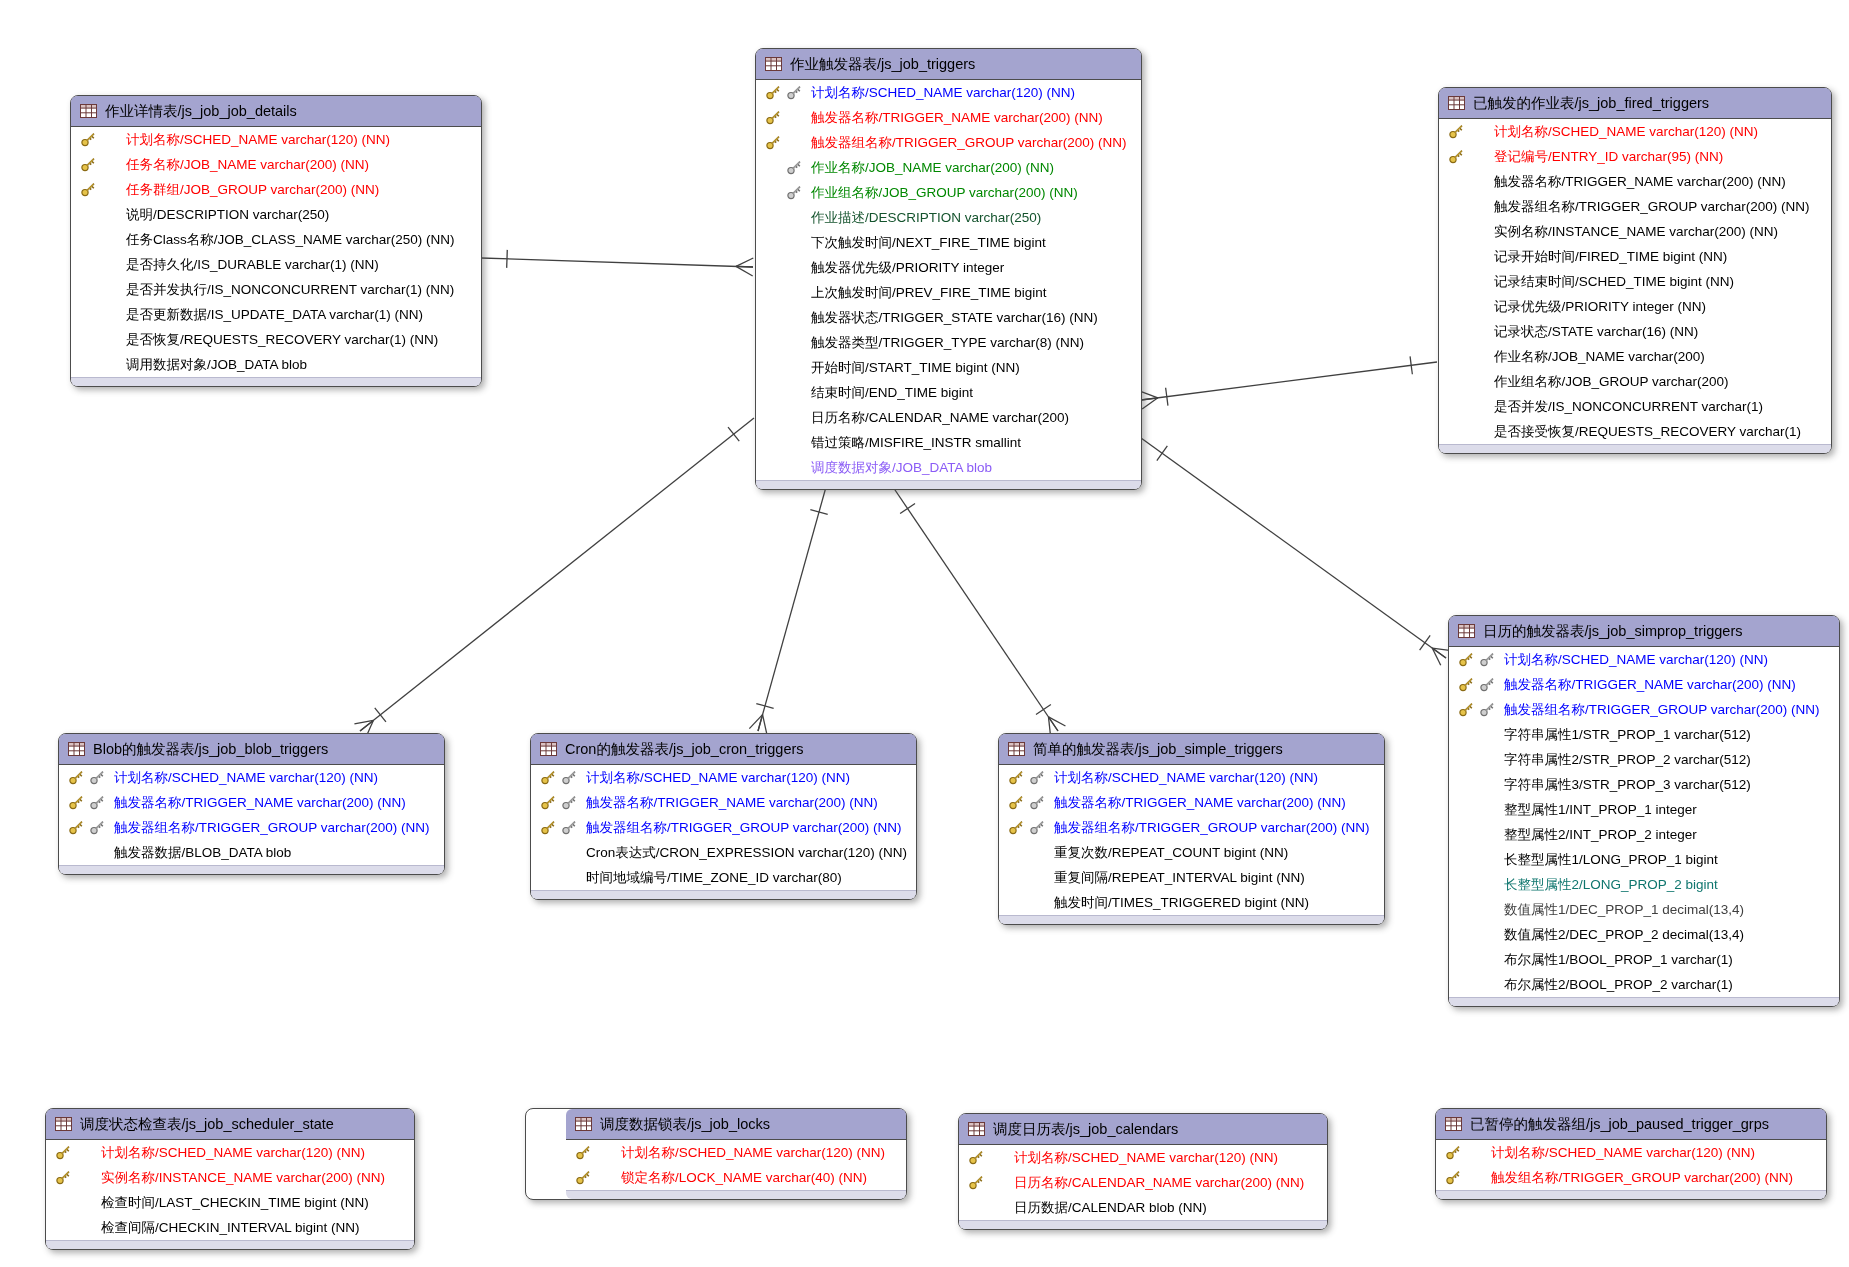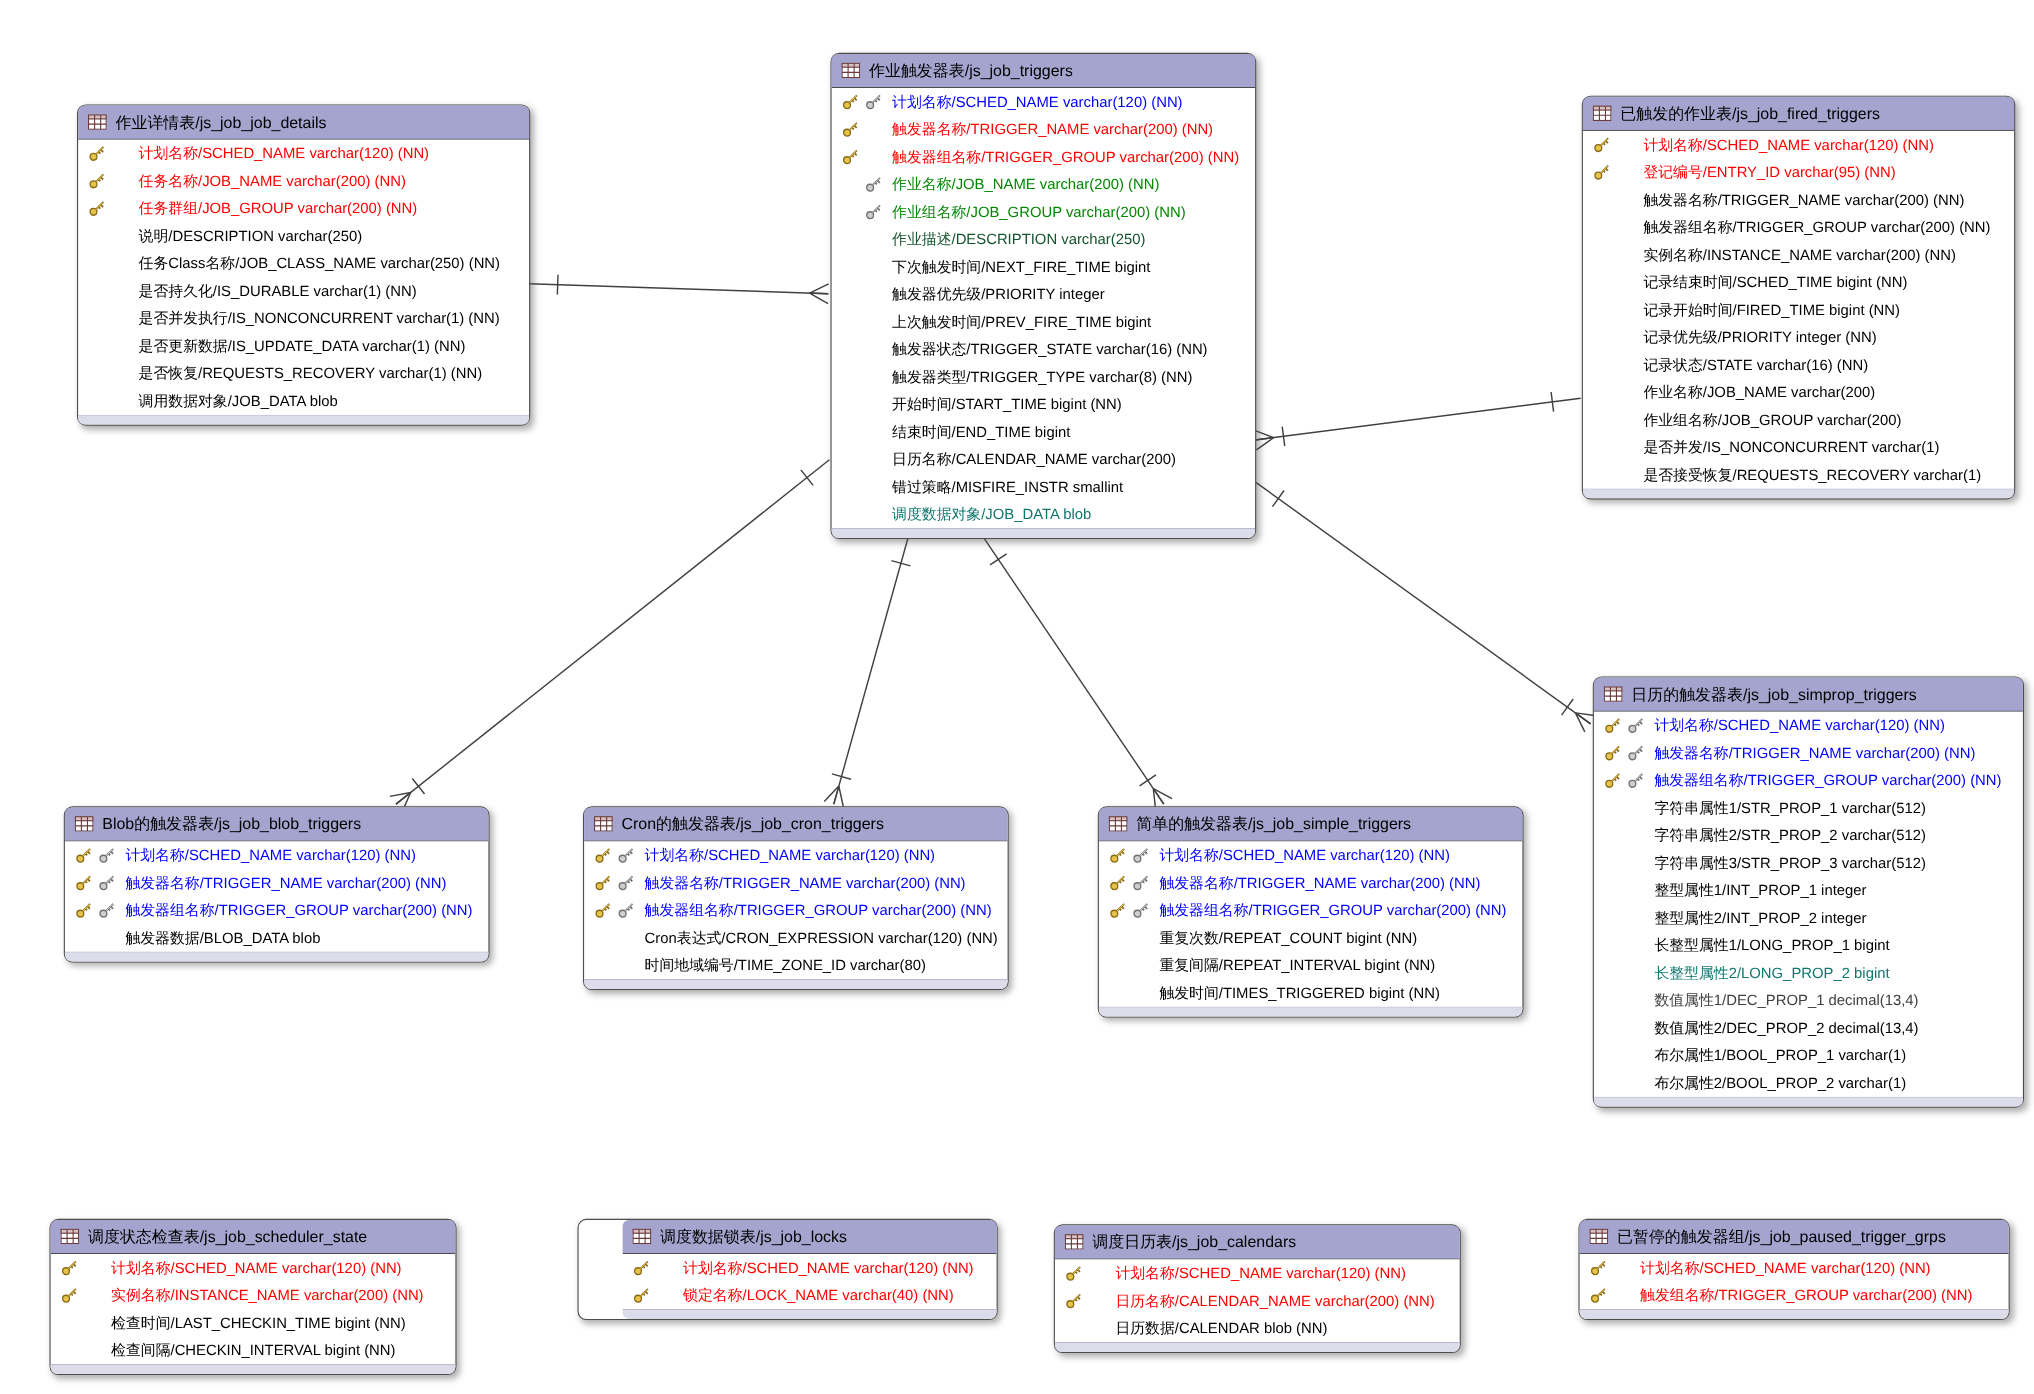--- a/index.html
+++ b/index.html
@@ -273,21 +273,21 @@
         <span class="ctext" style="color: rgb(0, 0, 0);">日历名称/CALENDAR_NAME varchar(200)</span>
       </div>
       <div class="row">
         <span class="ks"></span>
         <span class="ks"></span>
         <span class="ctext" style="color: rgb(0, 0, 0);">错过策略/MISFIRE_INSTR smallint</span>
       </div>
       <div class="row">
         <span class="ks"></span>
         <span class="ks"></span>
-        <span class="ctext" style="color: #0f766e; text-align: center;">调度数据对象/JOB_DATA blob</span>
+        <span class="ctext" style="color: #8b5cf6; text-align: center;">调度数据对象/JOB_DATA blob</span>
       </div>
       <div class="ft"></div>
     </div>
     <div class="tbl" style="left: 1438px; top: 87px; width: 392px;">
       <div class="tbl-h">
         <span class="ticon">
           <svg width="17" height="14" viewBox="0 0 17 14">
             <rect x="0.5" y="0.5" width="16" height="13" fill="#ffffff" stroke="#6b3a3a" stroke-width="1"></rect>
             <rect x="0.5" y="0.5" width="16" height="3.6" fill="#d9c2c2" stroke="#6b3a3a" stroke-width="1"></rect>
             <line x1="6" y1="0.5" x2="6" y2="13.5" stroke="#6b3a3a"></line>
@@ -330,26 +330,26 @@
         <span class="ctext" style="color: rgb(0, 0, 0);">触发器组名称/TRIGGER_GROUP varchar(200) (NN)</span>
       </div>
       <div class="row">
         <span class="ks"></span>
         <span class="ks"></span>
         <span class="ctext" style="color: rgb(0, 0, 0);">实例名称/INSTANCE_NAME varchar(200) (NN)</span>
       </div>
       <div class="row">
         <span class="ks"></span>
         <span class="ks"></span>
+        <span class="ctext" style="color: rgb(0, 0, 0);">记录开始时间/FIRED_TIME bigint (NN)</span>
+      </div>
+      <div class="row">
+        <span class="ks"></span>
+        <span class="ks"></span>
         <span class="ctext" style="color: rgb(0, 0, 0);">记录结束时间/SCHED_TIME bigint (NN)</span>
-      </div>
-      <div class="row">
-        <span class="ks"></span>
-        <span class="ks"></span>
-        <span class="ctext" style="color: rgb(0, 0, 0);">记录开始时间/FIRED_TIME bigint (NN)</span>
       </div>
       <div class="row">
         <span class="ks"></span>
         <span class="ks"></span>
         <span class="ctext" style="color: rgb(0, 0, 0);">记录优先级/PRIORITY integer (NN)</span>
       </div>
       <div class="row">
         <span class="ks"></span>
         <span class="ks"></span>
         <span class="ctext" style="color: rgb(0, 0, 0);">记录状态/STATE varchar(16) (NN)</span>

